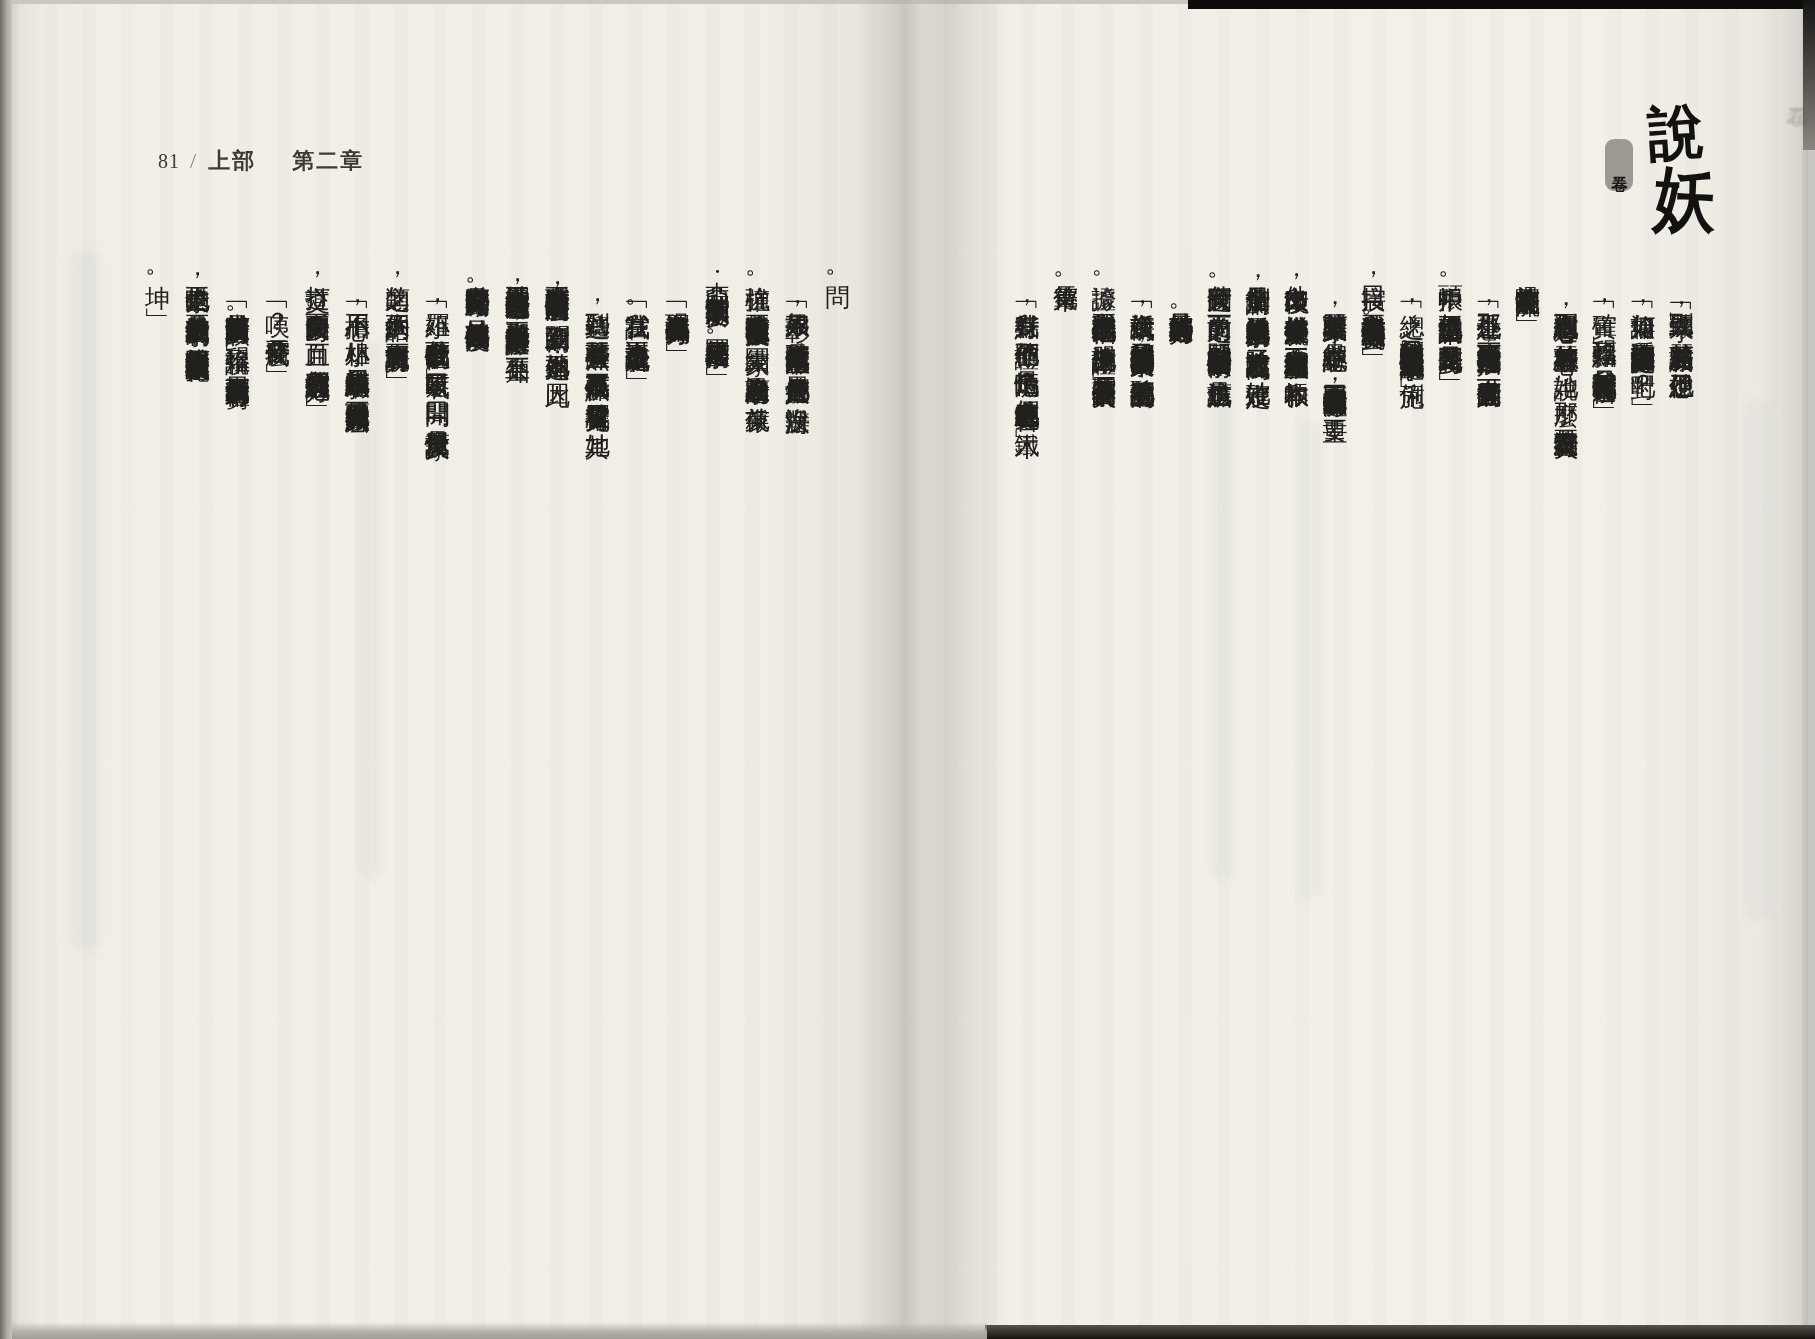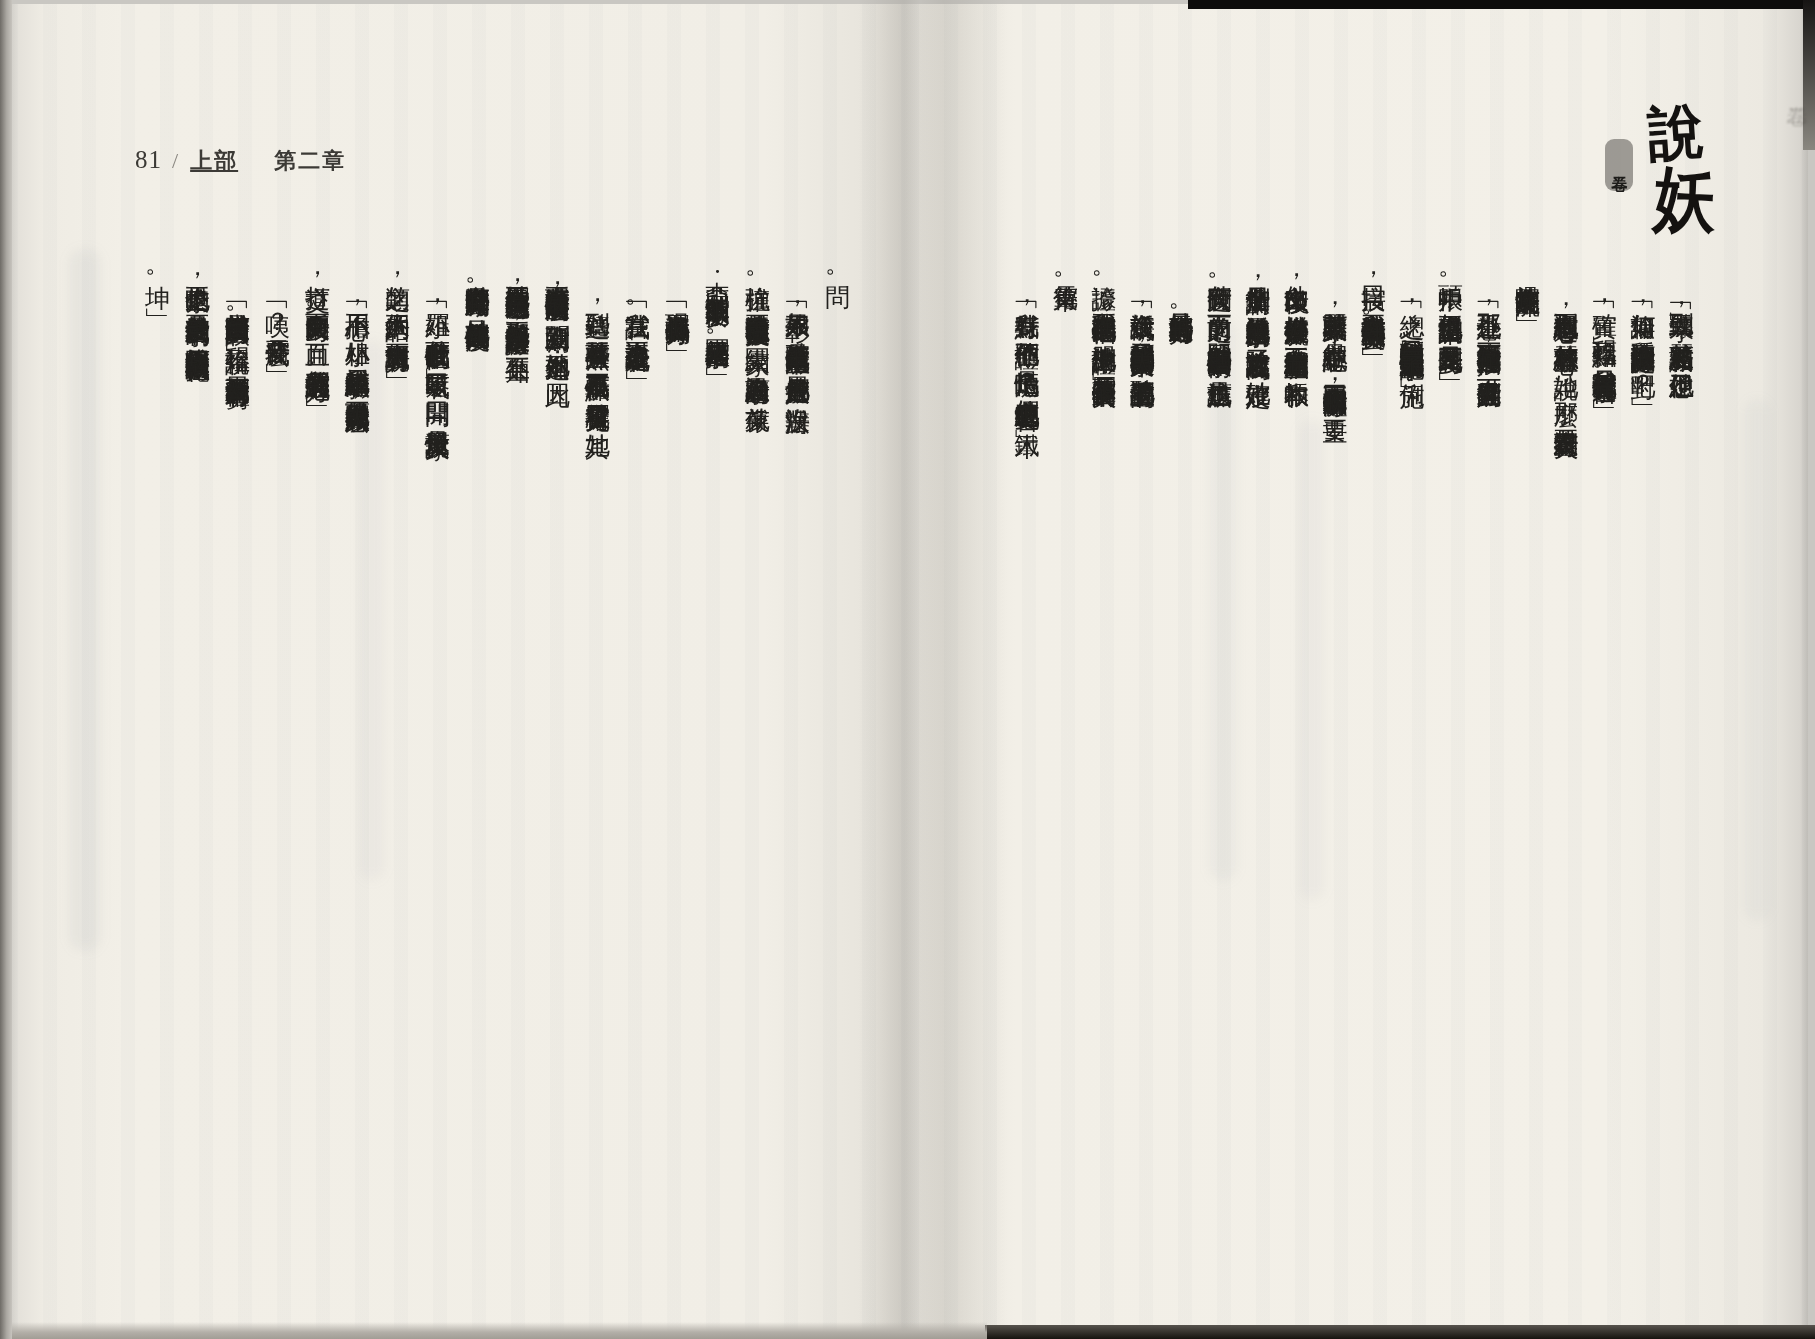--- a/index.html
+++ b/index.html
@@ -36,23 +36,23 @@
   .strip-bottom-right { position:absolute; left:985px; top:1325px; width:830px; height:14px; background:linear-gradient(180deg,#57534d,#16130f); }
   .strip-bottom-left  { position:absolute; left:12px; top:1322px; width:975px; height:17px; background:linear-gradient(180deg,rgba(160,156,148,0),#b3afa8 60%,#a19d95); }
   .edge-left { position:absolute; left:0; top:0; width:12px; height:1339px; background:linear-gradient(90deg,#6e6b66,#aaa7a1 55%,#c7c4be); }
   .spine {
     position:absolute; left:858px; top:0; width:150px; height:1339px; pointer-events:none;
     background:linear-gradient(90deg,rgba(90,86,78,0) 0,rgba(90,86,78,0.14) 46px,rgba(90,86,78,0.05) 62px,rgba(90,86,78,0.12) 86px,rgba(90,86,78,0) 150px);
   }
 
   
   .header { position:absolute; left:135px; top:146px; font-size:22px; color:#3c3a36; letter-spacing:2px; white-space:nowrap; }
-  .header .num { font-size:25px; letter-spacing:1px; }
+  .header .num { font-size:20px; letter-spacing:1px;margin-left:23px; }
   .header .slash { color:#8a8781; padding:0 10px; }
-  .header .sec { font-weight:bold;text-decoration:underline; }
+  .header .sec { font-weight:bold; }
   .header .chap { font-weight:bold; margin-left:36px; }
 
   
   .title-art { position:absolute; left:1634px; top:96px; width:80px; height:150px; color:#141210; }
   .title-art .c1 { position:absolute; left:14px; top:0; font-size:56px; font-weight:bold; transform:rotate(-4deg) scaleY(1.05); }
   .title-art .c2 { position:absolute; left:20px; top:62px; font-size:62px; font-weight:bold; transform:rotate(3deg) scaleY(1.15); }
   .vol-badge {
     position:absolute; left:1605px; top:139px; width:28px; height:52px;
     background:rgba(128,126,120,0.75); border-radius:9px;
     display:flex; align-items:center; justify-content:center;

